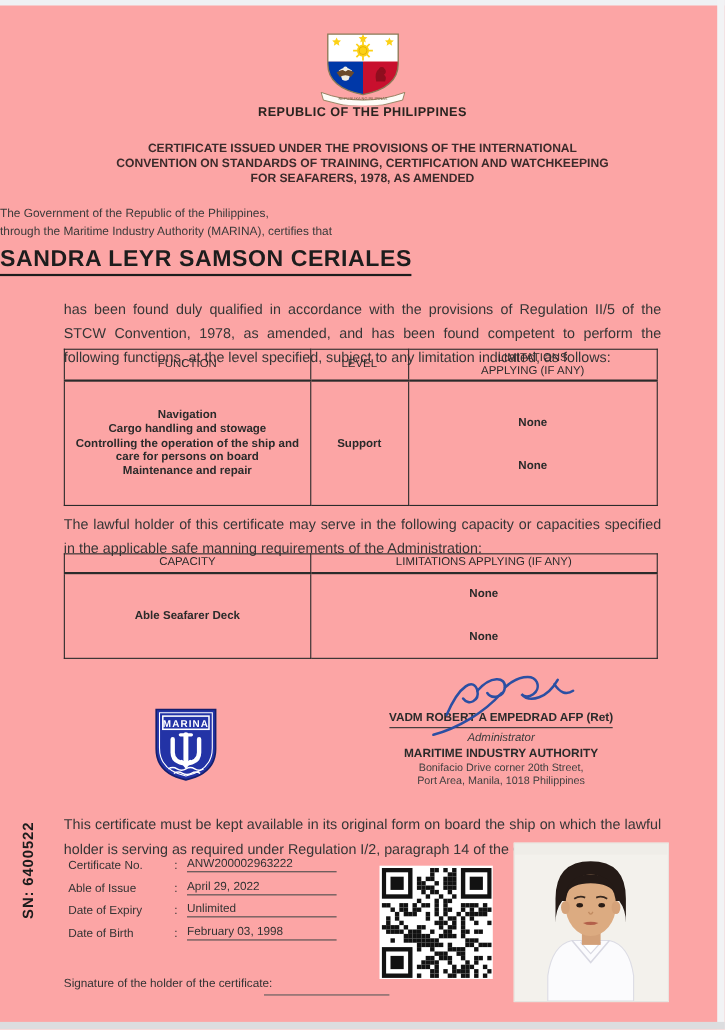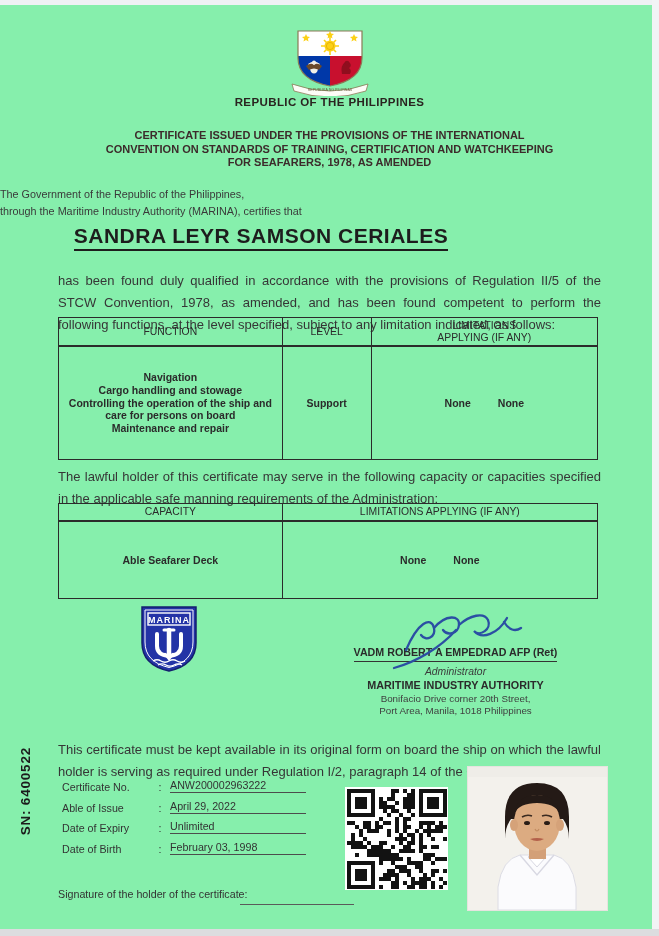--- a/index.html
+++ b/index.html
@@ -1,47 +1,47 @@
 <!DOCTYPE html>
 <html><head>
 <meta charset="utf-8">
 <style>
   html,body{margin:0;padding:0;background:#ffffff;}
-  .page{position:relative;width:659px;height:936px;background:#86efac;overflow:hidden;
+  .page{position:relative;width:659px;height:936px;background:#fca5a5;overflow:hidden;
         font-family:"Liberation Sans",sans-serif;color:#333;}
   .strip-top{position:absolute;left:0;top:0;width:659px;height:5px;background:#eff1f4;}
   .strip-right{position:absolute;right:0;top:0;width:7px;height:936px;background:#f2f3f5;}
   .strip-bottom{position:absolute;left:0;bottom:0;width:659px;height:7px;background:#dcdddf;}
 
   .coat{position:absolute;left:0;top:30px;width:659px;text-align:center;}
   .country{position:absolute;left:0;top:96px;width:659px;text-align:center;
            font-weight:bold;font-size:11.5px;letter-spacing:.4px;color:#2a2420;}
   .heading{position:absolute;left:0;top:129px;width:659px;text-align:center;
            font-weight:bold;font-size:11px;line-height:13.5px;color:#3c2b2b;}
   .subtitle{position:absolute;left:0;top:186px;width:659px;text-align:left;
             font-size:10.8px;line-height:16.5px;color:#3a3a3a;}
-  .holder-name{position:absolute;left:0;top:224px;width:522px;text-align:center;}
+  .holder-name{position:absolute;left:0;top:224px;width:522px;}
   .holder-name span{display:inline-block;font-weight:bold;font-size:21px;letter-spacing:.5px;
             color:#1d1d1d;border-bottom:2px solid #1d1d1d;padding-bottom:1px;}
   .para{position:absolute;left:58px;width:543px;font-size:13px;line-height:22px;
         text-align:justify;color:#363636;}
   .para1{top:270px;} .para2{top:466px;} .para3{top:739px;}
 
   table.cert{position:absolute;left:58px;width:540px;border-collapse:collapse;
              border:1.4px solid #2b2b2b;table-layout:fixed;}
   .t1{top:317px;} .t2{top:503px;}
   table.cert th{font-weight:normal;font-size:10.4px;line-height:11.5px;color:#2b2b2b;
                 border:1.2px solid #2b2b2b;border-bottom:2px solid #2b2b2b;padding:2px 2px;}
   table.cert td{border:1.2px solid #2b2b2b;vertical-align:middle;text-align:center;
                 font-weight:bold;font-size:10.5px;color:#2b2b2b;}
   .t1 td{height:110px;} .t2 td{height:74px;}
   .fn-lines div{line-height:12.8px;}
-  .none-stack{display:flex;gap:27px;align-items:center;justify-content:center;}
-
-  .marina-logo{position:absolute;left:140px;top:605px;}
+  .none-stack{display:flex;flex-direction:column;gap:27px;align-items:center;justify-content:center;}
+
+  .marina-logo{position:absolute;left:140px;top:643px;}
   .sig-block{position:absolute;left:343px;top:610px;width:225px;text-align:center;}
   .sig-script{height:46px;margin-bottom:-14px;position:relative;z-index:2;}
   .sig-name{display:inline-block;font-weight:bold;font-size:10.7px;color:#2b2b2b;
             border-bottom:1.6px solid #333;padding-bottom:3px;white-space:nowrap;}
   .sig-title{font-size:10.4px;margin-top:4px;color:#3a3a3a;font-style:italic;}
   .sig-org{font-weight:bold;font-size:10.8px;margin-top:2px;color:#2b2b2b;}
   .sig-addr{font-size:9.8px;line-height:12px;margin-top:2px;color:#3f3f3f;}
 
   .details{position:absolute;left:62px;top:779px;}
   .detail-row{display:flex;align-items:flex-end;margin-bottom:6.5px;font-size:10.7px;color:#333;}

